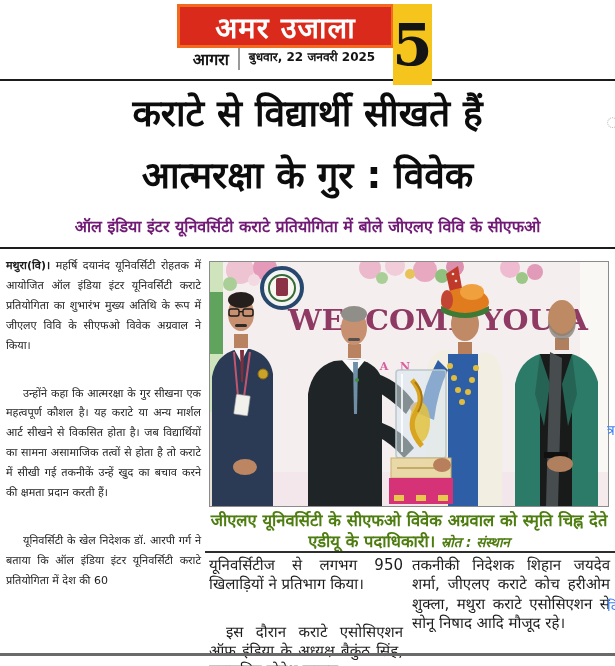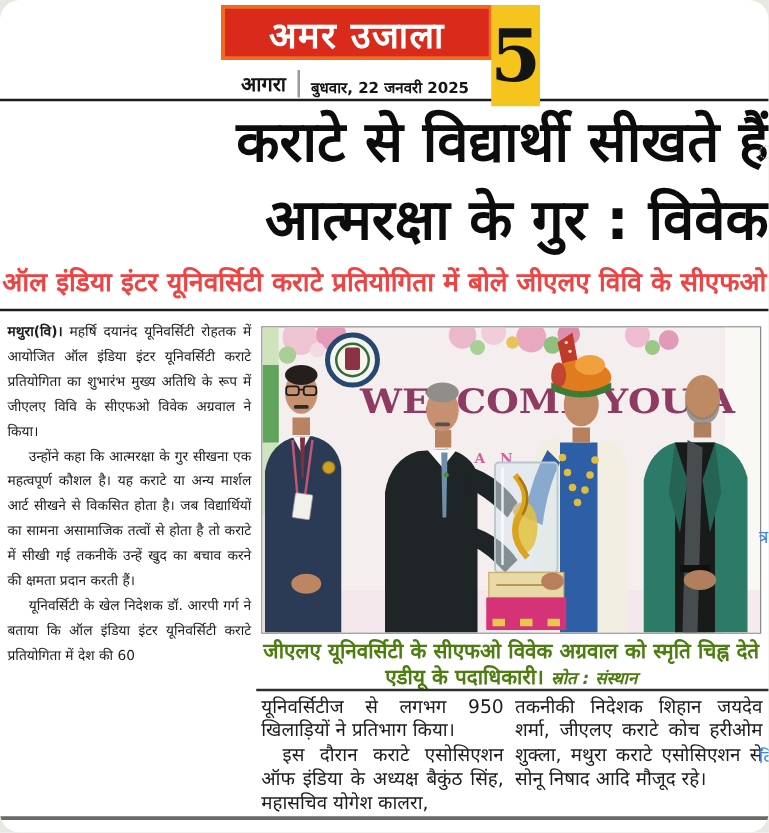--- a/index.html
+++ b/index.html
@@ -1,47 +1,47 @@
 <!DOCTYPE html>
 <html><head>
 <meta charset="utf-8">
 <style>
   html,body{margin:0;padding:0;background:#e9e7e2;}
   .clip{position:relative;width:615px;height:666px;background:#ffffff;overflow:hidden;
-        font-family:"DejaVu Sans",sans-serif;color:#151515;border-radius:16px;}
+        font-family:"DejaVu Sans",sans-serif;color:#151515;}
   .abs{position:absolute;}
 
   
   .brand-box{left:177px;top:4px;width:217px;height:44px;background:#d92a1c;border:3px solid #f26a1f;
              box-sizing:border-box;display:flex;align-items:center;justify-content:center;z-index:2;}
   .brand-text{color:#fff;font-size:29px;font-weight:800;letter-spacing:1px;white-space:nowrap;}
-  .sub-strip{left:168px;top:48px;width:232px;height:30px;display:flex;align-items:flex-end;justify-content:center;gap:9px;}
+  .sub-strip{left:168px;top:48px;width:232px;height:30px;display:flex;align-items:flex-start;justify-content:center;gap:9px;}
   .city{font-size:16px;font-weight:700;}
   .date{font-size:12px;font-weight:700;white-space:nowrap;}
   .vdiv{width:2px;height:22px;background:#9a9a9a;}
   .page-box{left:393px;top:4px;width:39px;height:81px;background:#f6c51d;z-index:3;display:flex;
             align-items:center;justify-content:center;}
   .page-num{font-family:"DejaVu Serif",serif;font-size:58px;font-weight:800;color:#141414;line-height:1;}
 
   .rule{background:#1c1c1c;}
   .rule-top{left:0;top:79px;width:615px;height:2px;}
   .rule-mid{left:0;top:247px;width:615px;height:2px;}
   .rule-caption{left:205px;top:551px;width:410px;height:2px;background:#2e2e2e;}
   .rule-bottom{left:0;top:653px;width:615px;height:3px;background:#6a6a6a;}
 
   
-  .headline{left:0;top:83px;width:615px;text-align:right;font-weight:800;font-size:45px;
+  .headline{left:0;top:83px;width:615px;text-align:center;font-weight:800;font-size:37px;
             line-height:62px;color:#0c0c0c;letter-spacing:0px;}
-  .subheadline{left:0;top:210px;width:615px;text-align:center;font-size:21px;font-weight:700;line-height:33px;color:#ef4444;}
+  .subheadline{left:0;top:210px;width:615px;text-align:center;font-size:16px;font-weight:700;line-height:33px;color:#701a75;}
 
   
   .bodycol{text-align:justify;color:#1c1c1c;}
   .bodycol p{margin:0;}
   .col-left{left:6px;top:256px;width:195px;font-size:11px;line-height:19.9px;}
-  .col-left p.ind, .col-mid p.ind{text-indent:17px;}
+  .col-left p.ind, .col-mid p.ind{text-indent:17px;margin-top:28px;}
   .col-mid{left:209px;top:556px;width:194px;font-size:15px;line-height:19.3px;}
   .col-right{left:412px;top:556px;width:198px;font-size:15px;line-height:19.3px;}
   .lead{font-weight:800;}
 
   
   .photo-wrap{left:209px;top:261px;width:400px;height:246px;border:1px solid #8b8b8b;box-sizing:border-box;
               background:#f5eff0;}
   .photo-wrap svg{display:block;width:100%;height:100%;}
 
   .caption{left:207px;top:510px;width:404px;text-align:center;font-weight:700;font-size:16.5px;

